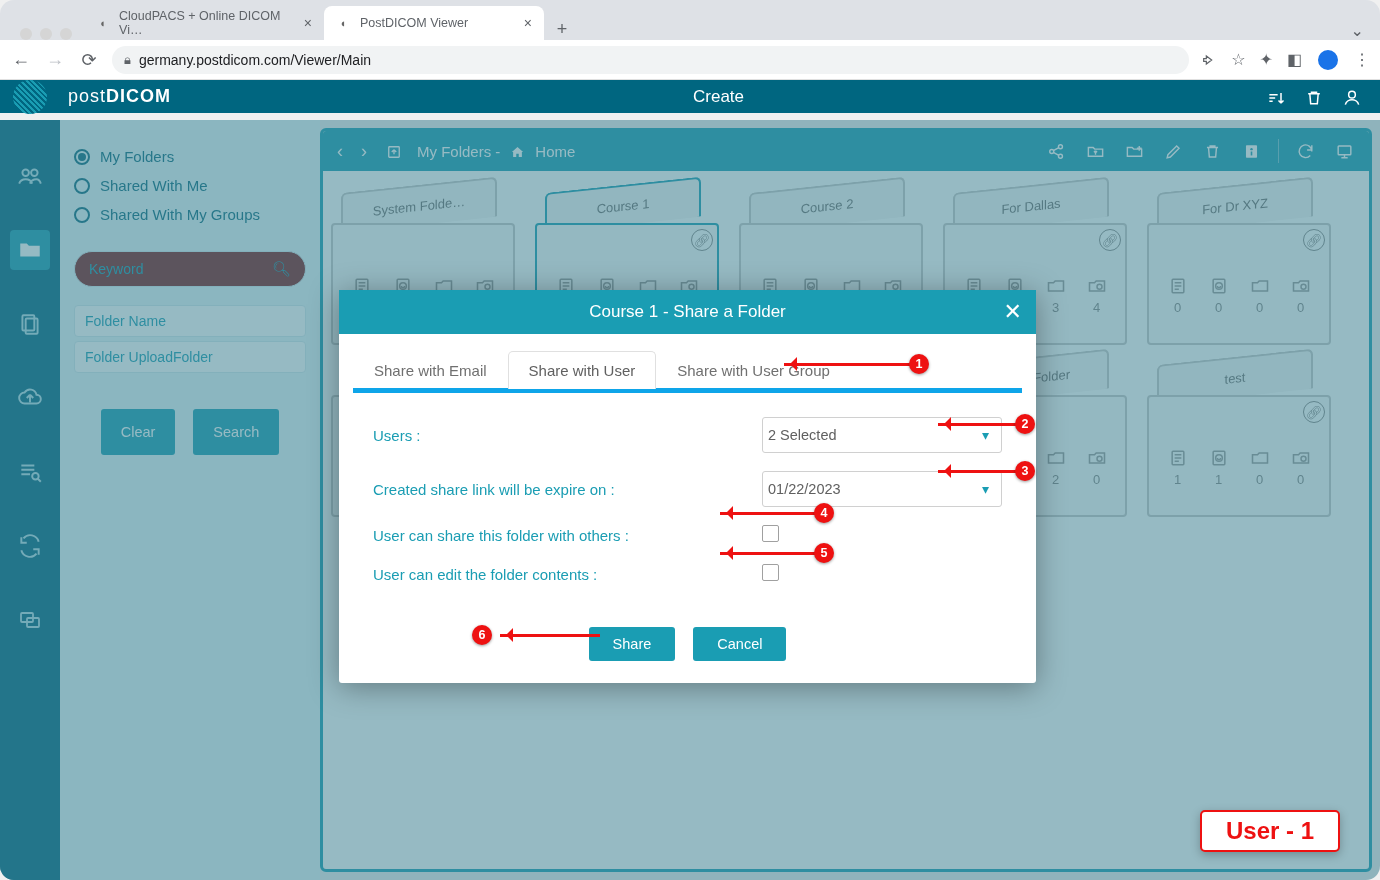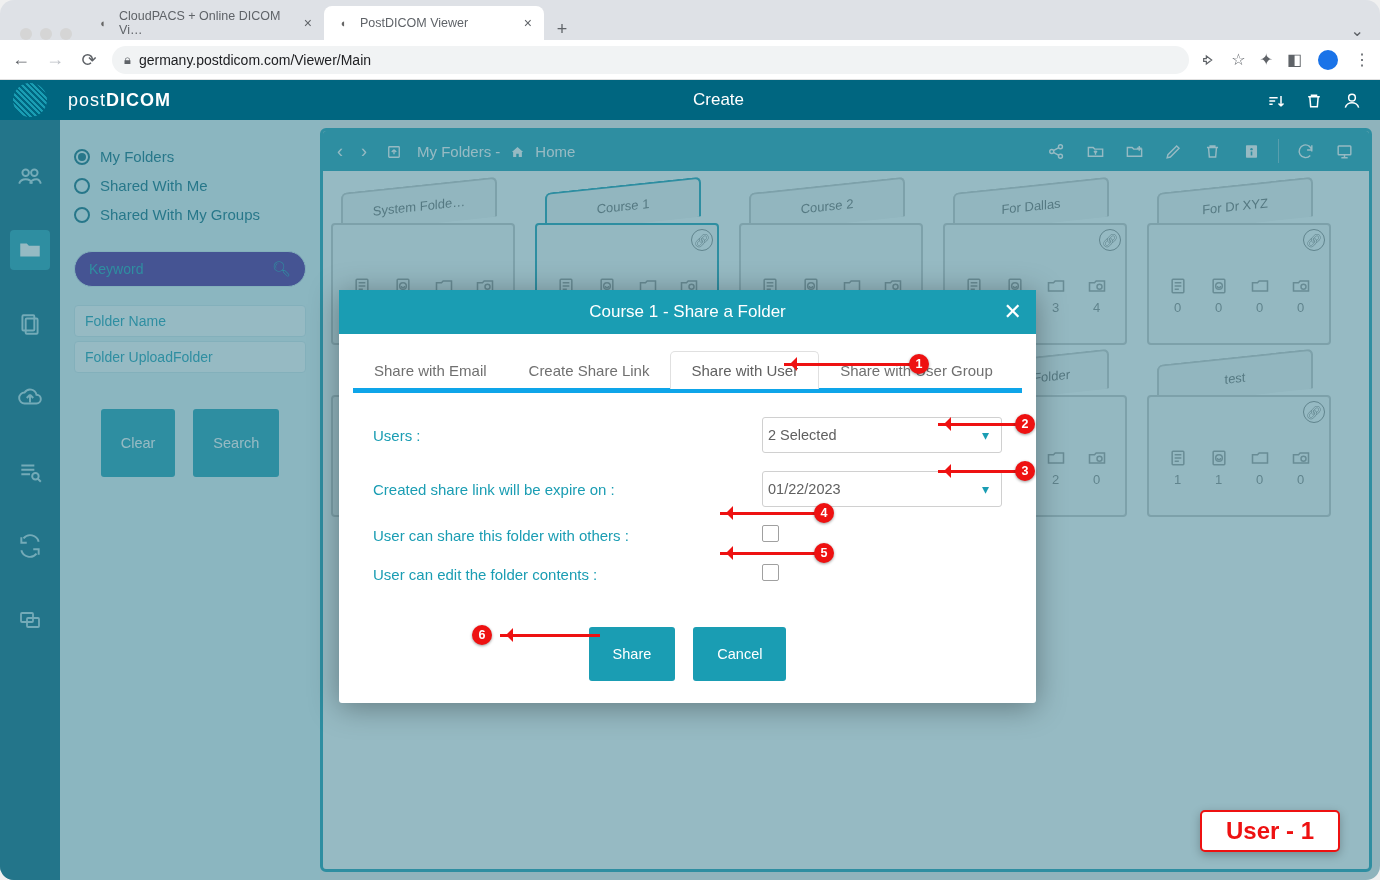--- a/index.html
+++ b/index.html
@@ -16,39 +16,39 @@
 .newtab{width:28px;text-align:center;font-size:18px;color:#5f6368;margin-left:4px}
 .chevwin{margin-left:auto;margin-right:16px;font-size:16px;color:#5f6368}
 .addrrow{height:40px;background:#fff;display:flex;align-items:center;padding:0 10px;gap:12px;border-bottom:1px solid #e0e0e0}
 .navico{color:#5f6368;font-size:18px;width:22px;text-align:center}
 .addrbar{flex:1;height:28px;background:#f1f3f4;border-radius:14px;display:flex;align-items:center;padding:0 12px;font-size:14px;color:#202124}
 .lockico{font-size:13px;margin-right:8px;color:#5f6368}
 .addrright{margin-left:auto;display:flex;gap:14px;align-items:center;color:#5f6368;font-size:16px}
 .avatar{width:24px;height:24px;border-radius:50%;background:#1a73e8;border:2px solid #fff}
 
 .app{height:800px;position:relative}
-.topbar{height:40px;background:#006680;display:flex;align-items:center;color:#fff}
+.topbar{height:33px;background:#006680;display:flex;align-items:center;color:#fff}
 .logobox{width:60px;height:40px;display:flex;align-items:center;justify-content:center}
 .logodot{width:34px;height:34px;border-radius:50%;background:repeating-linear-gradient(45deg,#1a9db3 0 2px,#006680 2px 4px)}
 .brand{font-size:18px;font-weight:400;margin-left:8px;letter-spacing:1px}
 .brand b{font-weight:700}
 .topcenter{flex:1;text-align:center;font-size:17px}
 .topicons{display:flex;gap:18px;padding-right:18px;font-size:20px}
 .leftrail{position:absolute;left:0;top:40px;bottom:0;width:60px;background:#006680;display:flex;flex-direction:column;align-items:center;padding-top:36px;gap:34px}
 .railico{color:#b3dde6;font-size:24px;width:40px;height:40px;display:flex;align-items:center;justify-content:center}
 .railico.active{background:#1a9db3;color:#fff;border-radius:4px}
 .sidepanel{position:absolute;left:60px;top:40px;bottom:0;width:260px;background:#e6f5f8;padding:22px 14px}
 .radio-item{display:flex;align-items:center;gap:10px;color:#0a6c80;font-size:15px;padding:6px 0;font-weight:500}
 .radio{width:16px;height:16px;border:2px solid #0a6c80;border-radius:50%;display:inline-flex;align-items:center;justify-content:center}
 .radio.checked::after{content:"";width:8px;height:8px;background:#0a6c80;border-radius:50%}
-.searchbox{margin-top:22px;background:#4c1d95;border-radius:18px;height:36px;display:flex;align-items:center;padding:0 14px;color:#1a9db3;font-size:14px;border:1px solid #d5e8ed}
+.searchbox{margin-top:22px;background:#7f1d1d;border-radius:18px;height:36px;display:flex;align-items:center;padding:0 14px;color:#1a9db3;font-size:14px;border:1px solid #d5e8ed}
 .searchbox .mag{margin-left:auto;font-size:15px}
 .inputplain{margin-top:18px;background:#fff;border:1px solid #d5e8ed;border-radius:4px;height:32px;display:flex;align-items:center;padding:0 10px;font-size:14px;color:#1a9db3}
 .btnrow{display:flex;gap:18px;justify-content:center;margin-top:36px}
-.btn{background:#1a9db3;color:#fff;border:none;padding:26px 20px;font-size:14.5px;border-radius:3px}
+.btn{background:#1a9db3;color:#fff;border:none;padding:15px 20px;font-size:14.5px;border-radius:3px}
 
 .main{position:absolute;left:320px;right:8px;top:48px;bottom:8px;background:#fff;border:3px solid #1a9db3;border-radius:6px;overflow:hidden}
 .mainbar{height:40px;background:#1a9db3;display:flex;align-items:center;color:#fff;padding:0 10px;gap:10px;font-size:15px}
 .mainbar .nav{font-size:18px;padding:0 4px}
 .mainbar .spacer{flex:1}
 .mainbar .tool{font-size:19px;padding:0 5px}
 .mainbar .divider{width:1px;height:24px;background:rgba(255,255,255,.4);margin:0 2px}
 .grid{padding:14px 4px;display:flex;flex-wrap:wrap;gap:12px;align-content:flex-start}
 .folder{width:192px;height:160px;position:relative}
 .ftab{position:absolute;top:8px;left:14px;right:22px;height:40px;background:#f5f5f5;border:2px solid #c8c8c8;border-bottom:none;border-radius:6px 6px 0 0;transform:skewY(-6deg);transform-origin:left;display:flex;align-items:center;justify-content:center;font-size:13px;color:#707070}
@@ -69,21 +69,21 @@
 .mtab{padding:10px 20px;font-size:15px;color:#707070;border:1px solid transparent;border-bottom:none;position:relative;top:1px}
 .mtab.active{border-color:#e0e0e0;border-radius:5px 5px 0 0;background:#fff;color:#606060}
 .mform{padding:24px 34px 10px}
 .frow{display:flex;align-items:center;margin-bottom:18px}
 .flabel{flex:1;color:#1a9db3;font-size:15px;padding-right:14px}
 .fctrl{width:240px}
 .select{height:36px;border:1px solid #d0d0d0;border-radius:3px;display:flex;align-items:center;padding:0 5px;font-size:14.5px;color:#606060;position:relative}
 .select .caret{position:absolute;right:12px;color:#1a9db3;font-size:14px}
 .chk{width:17px;height:17px;border:1.5px solid #a0a0a0;border-radius:2px;display:inline-block}
 .mfooter{display:flex;justify-content:center;gap:18px;padding:14px 0 22px}
-.mfooter .btn{padding:19px 24px}
+.mfooter .btn{padding:9px 24px}
 
 .ann{position:absolute;z-index:30;pointer-events:none}
 .acirc{width:20px;height:20px;border-radius:50%;background:#e11;color:#fff;font-size:12.5px;font-weight:700;display:flex;align-items:center;justify-content:center;box-shadow:0 1px 3px rgba(0,0,0,.4)}
 .arrow{position:absolute;height:3px;background:#e11}
 .arrow::before{content:"";position:absolute;left:-1px;top:-6px;border:7.5px solid transparent;border-right-color:#e11}
 .userbadge{position:absolute;right:40px;bottom:28px;background:#fff;border:2.5px solid #e11;border-radius:5px;padding:5px 24px;color:#e11;font-size:24px;font-weight:700;box-shadow:0 3px 10px rgba(0,0,0,.25);z-index:40}
 
 svg.ico{width:1em;height:1em;stroke:currentColor;fill:none;stroke-width:1.8;vertical-align:middle}
 </style>
 </head>
@@ -636,21 +636,20 @@
 
   <div class="dim"></div>
 
   <div class="modal">
     <div class="mhdr">
       <span>Course 1 - Share a Folder</span>
       <span class="x">✕</span>
     </div>
     <div class="tabs" id="mtabs">
         <div class="mtab">Share with Email</div>
-        <div class="mtab">Create Share Link</div>
         <div class="mtab active">Share with User</div>
         <div class="mtab">Share with User Group</div>
       </div>
     <div class="mform">
       <div class="frow">
         <div class="flabel">Users :</div>
         <div class="fctrl">
           <div class="select">
             <span>2 Selected</span>
             <span class="caret">▾</span>

